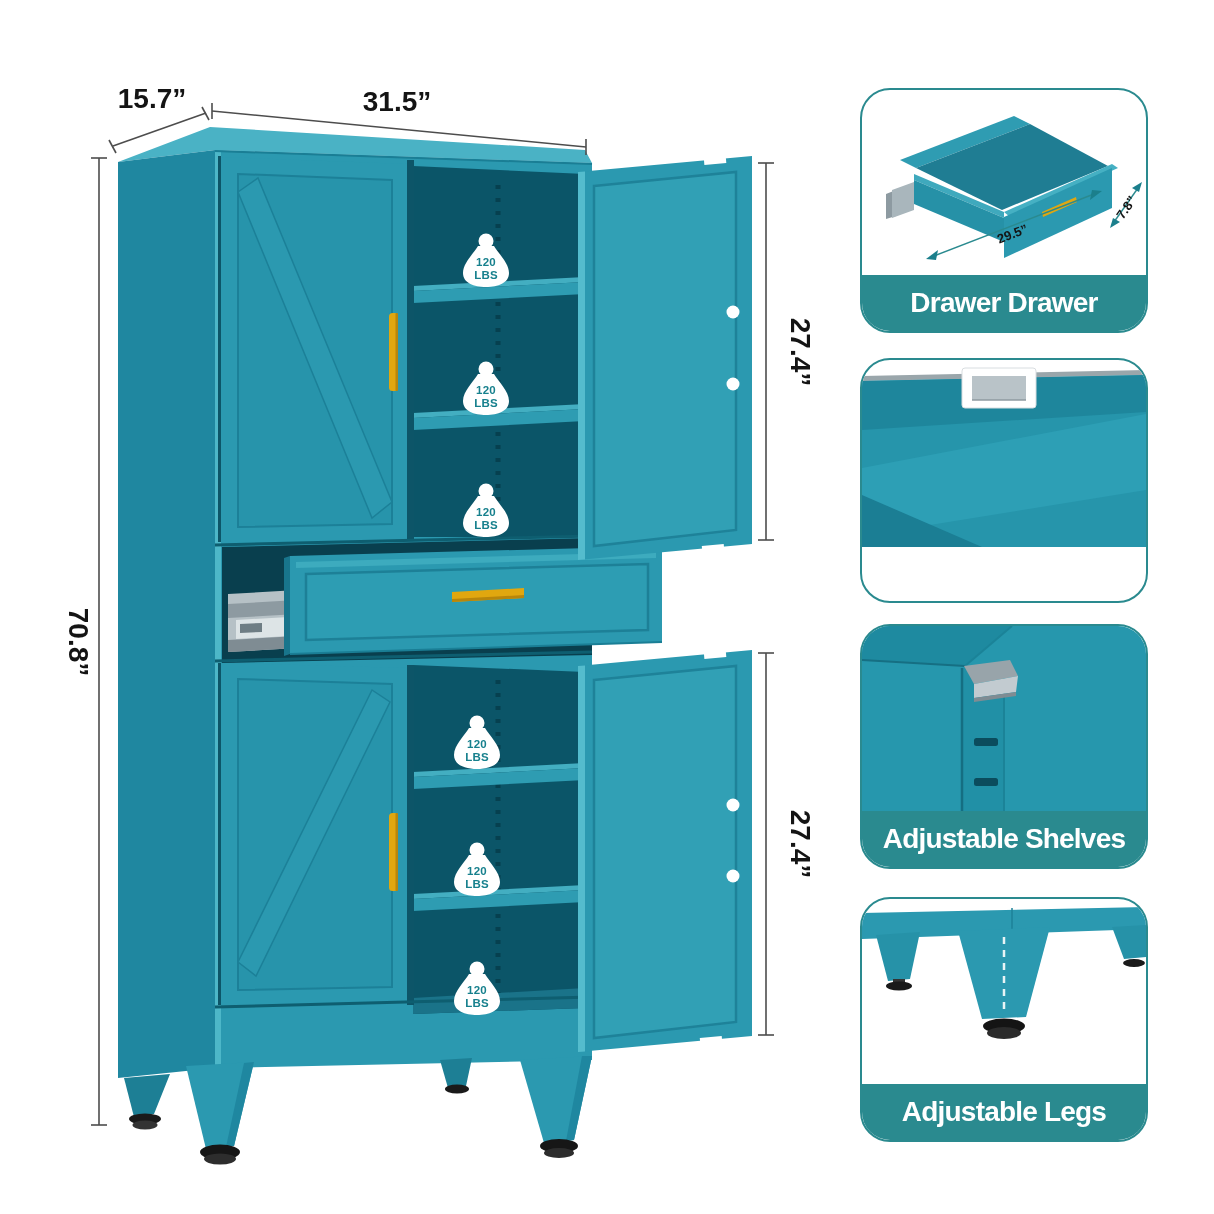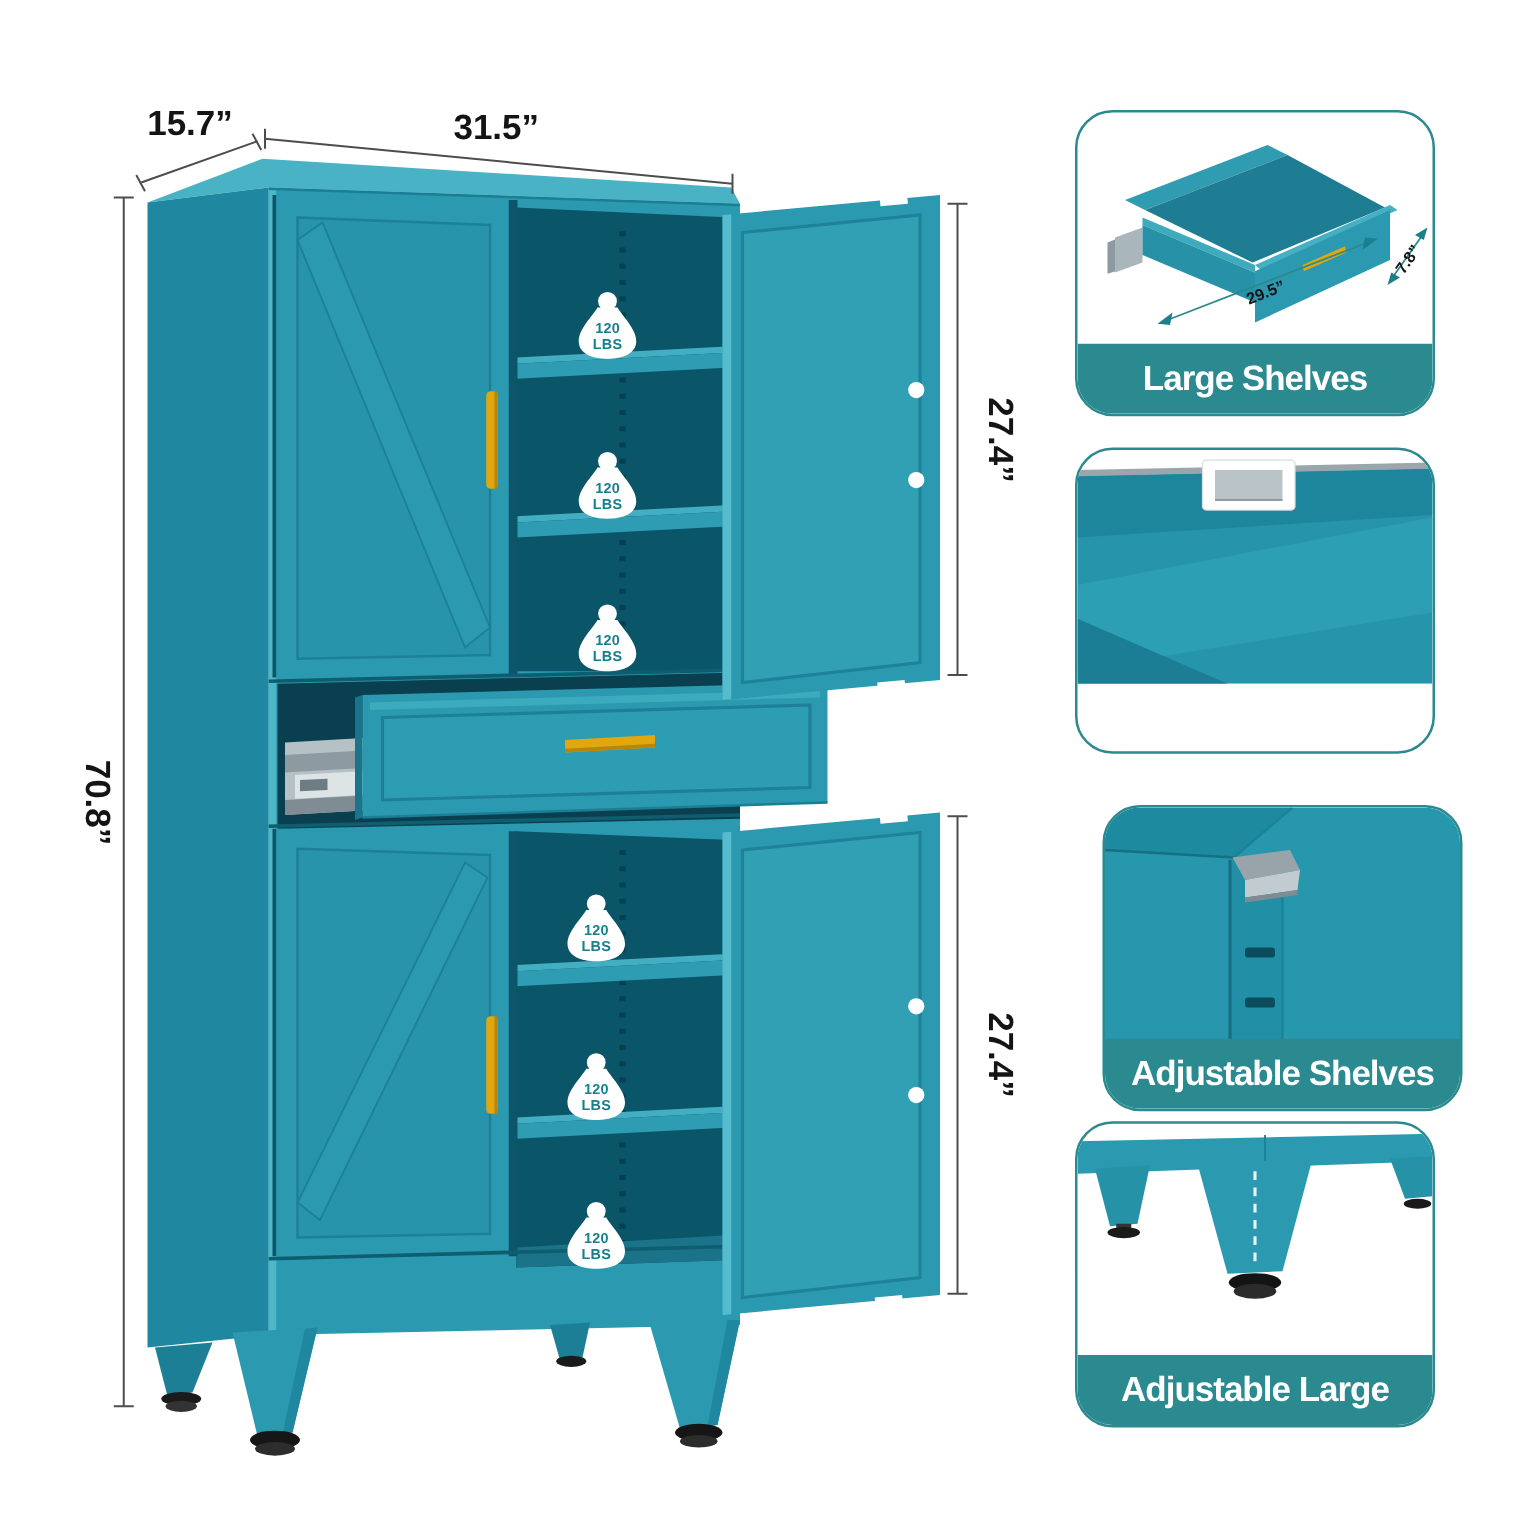--- a/index.html
+++ b/index.html
@@ -248,39 +248,39 @@
         <text class="mini-dim" text-anchor="middle" x="152" y="148" transform="rotate(-21 152 148)">29.5”</text>
 
         <g stroke="#2a8a8f" stroke-width="1.4">
           <line x1="252" y1="132" x2="276" y2="98"></line>
         </g>
         <polygon points="248,138 258,132 251,128" fill="#1b7f8c"></polygon>
         <polygon points="280,92 270,98 277,102" fill="#1b7f8c"></polygon>
         <text class="mini-dim" text-anchor="middle" x="268" y="120" transform="rotate(-55 268 120)">7.8”</text>
       </svg>
       <div class="card-banner">
-        <span>Large Shelves</span>
+        <span>Drawer Drawer</span>
       </div>
     </div>
 
     <div class="card" style="top:358px;">
       <svg class="card-art" viewBox="0 0 284 187">
         <polygon points="0,16 284,10 284,15 0,21" fill="#9aa6ab"></polygon>
         <polygon points="0,21 284,15 284,187 0,187" fill="#2695ab"></polygon>
         <polygon points="0,21 284,15 284,52 0,70" fill="#1e869c"></polygon>
         <polygon points="0,108 284,54 284,130 0,176" fill="#2d9fb5"></polygon>
         <polygon points="0,135 120,187 0,187" fill="#1b7e94"></polygon>
 
         <rect x="100" y="8" width="74" height="40" rx="3" fill="#ffffff" stroke="#d8dde0"></rect>
         <rect x="110" y="16" width="54" height="24" fill="#b9c3c8"></rect>
         <line x1="110" y1="40" x2="164" y2="40" stroke="#8f9aa1" stroke-width="1.5"></line>
       </svg>
     </div>
 
-    <div class="card" style="top:644px;margin-left:22px;">
+    <div class="card" style="top:624px;">
       <svg class="card-art" viewBox="0 0 284 187">
         <rect x="0" y="0" width="284" height="187" fill="#2697ad"></rect>
         <polygon points="0,0 150,0 103,40 0,34" fill="#1e8aa0"></polygon>
         <line x1="0" y1="34" x2="103" y2="40" stroke="#166f83" stroke-width="2"></line>
         <line x1="150" y1="0" x2="103" y2="40" stroke="#1b8398" stroke-width="2"></line>
 
         <polygon points="100,42 142,38 142,187 100,187" fill="#2190a6"></polygon>
         <line x1="100" y1="42" x2="100" y2="187" stroke="#156e82" stroke-width="2.5"></line>
         <line x1="142" y1="38" x2="142" y2="187" stroke="#1b8398" stroke-width="2"></line>
         <rect x="112" y="112" width="24" height="8" rx="2.5" fill="#0b4c5d"></rect>
@@ -309,18 +309,18 @@
 
         <polygon points="96,32 188,28 164,118 120,120" fill="#2b99b0"></polygon>
         <line x1="142" y1="38" x2="142" y2="112" stroke="#e8f4f6" stroke-width="2.5" stroke-dasharray="7,6"></line>
         <ellipse cx="142" cy="127" rx="21" ry="7.5" fill="#141414"></ellipse>
         <ellipse cx="142" cy="134" rx="17" ry="6" fill="#2b2b2b"></ellipse>
 
         <polygon points="250,28 284,26 284,58 262,60" fill="#2692a8"></polygon>
         <ellipse cx="272" cy="64" rx="11" ry="4" fill="#1a1a1a"></ellipse>
       </svg>
       <div class="card-banner">
-        <span>Adjustable Large</span>
+        <span>Adjustable Legs</span>
       </div>
     </div>
 
   </div>
 </div>
 
 </body></html>

